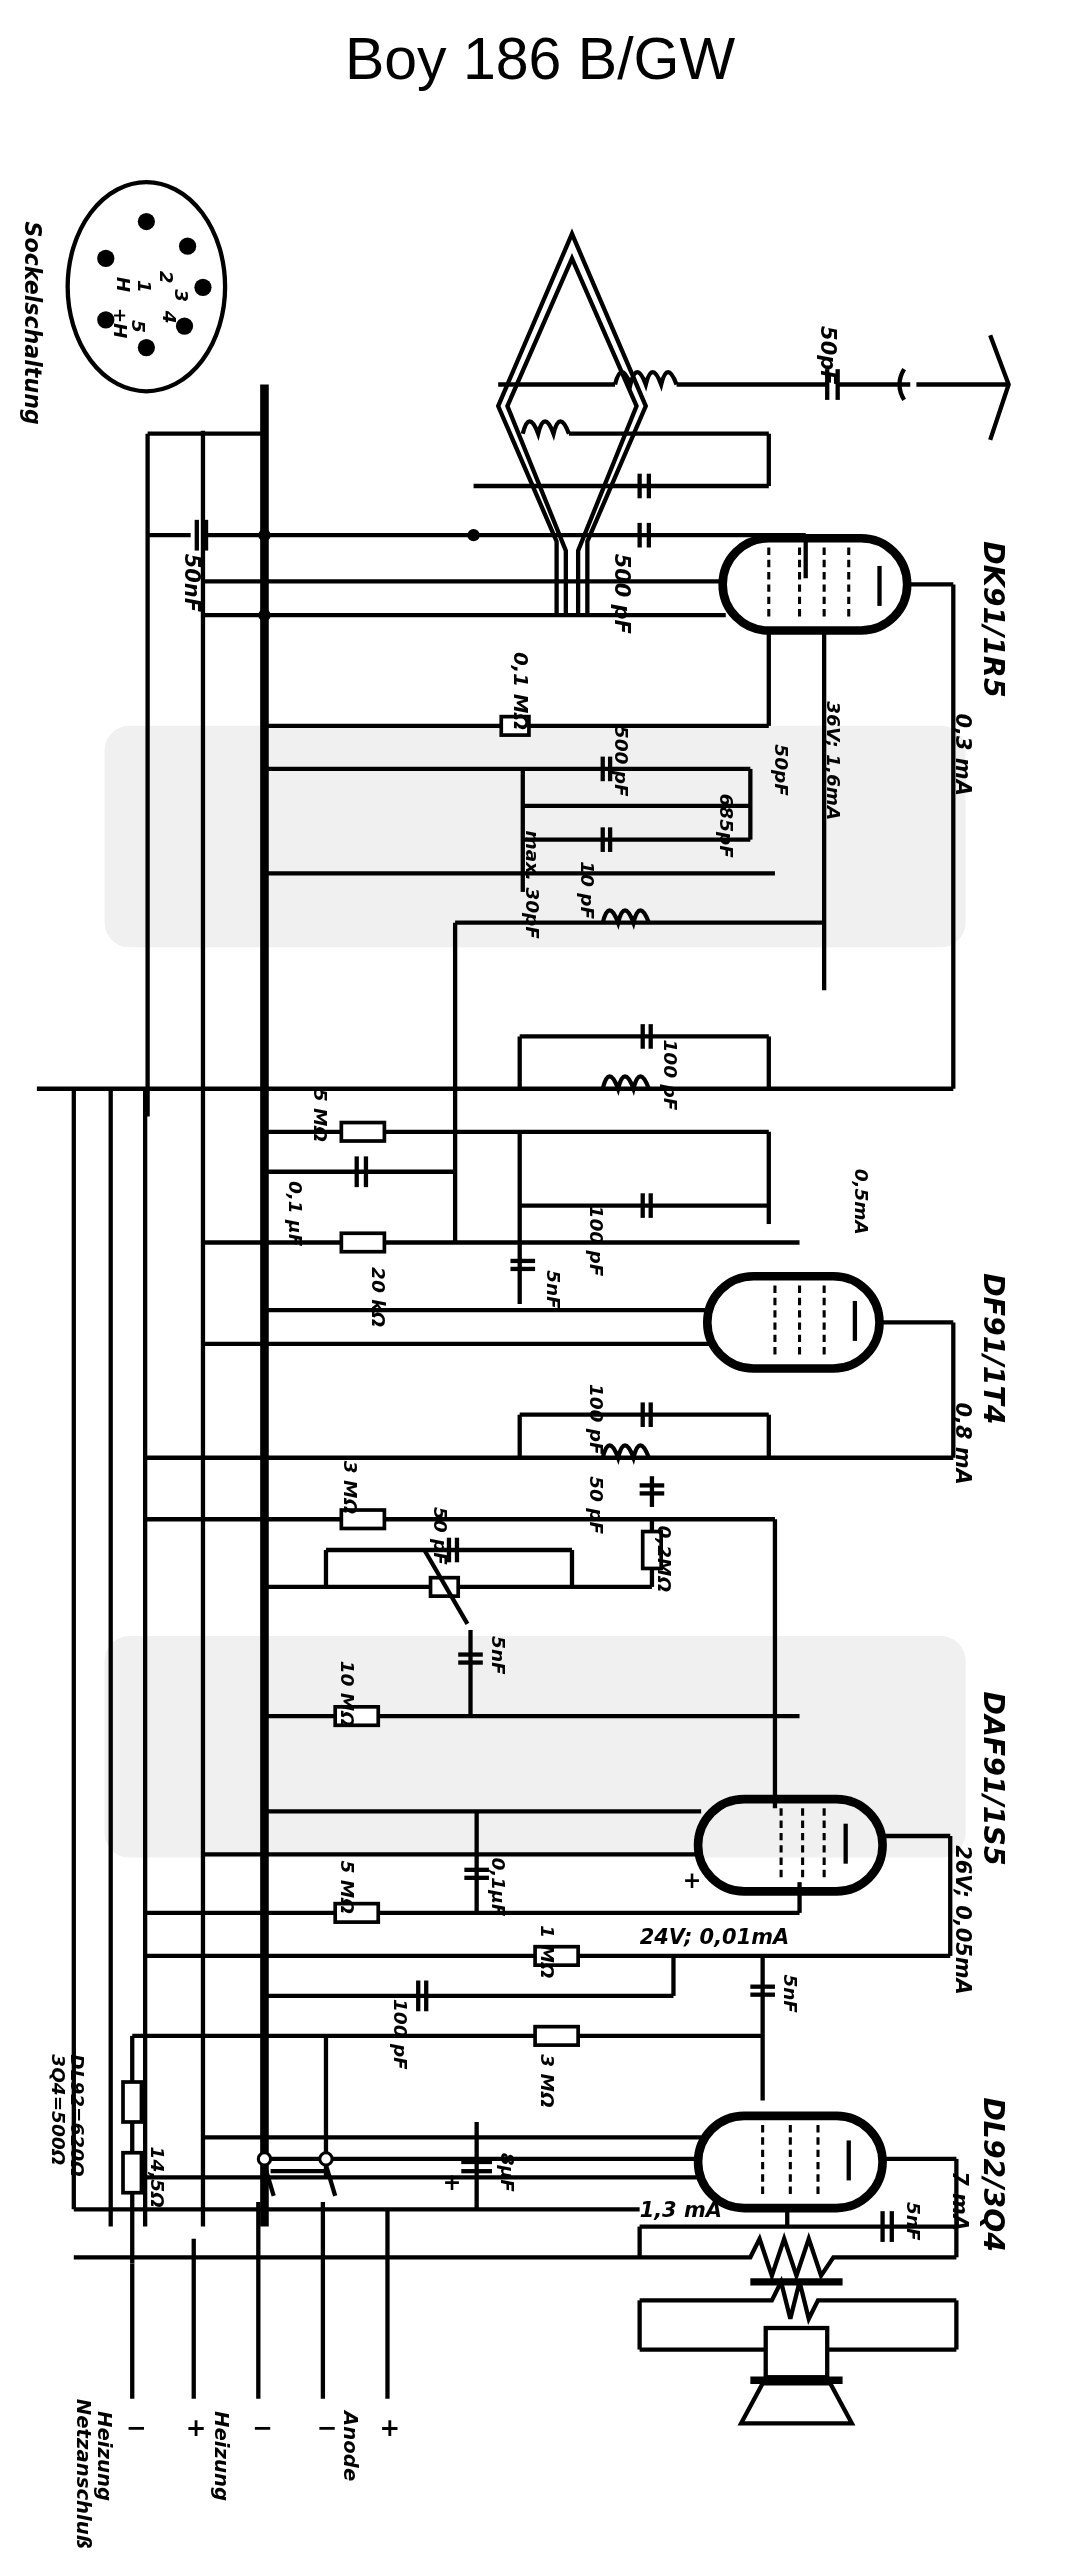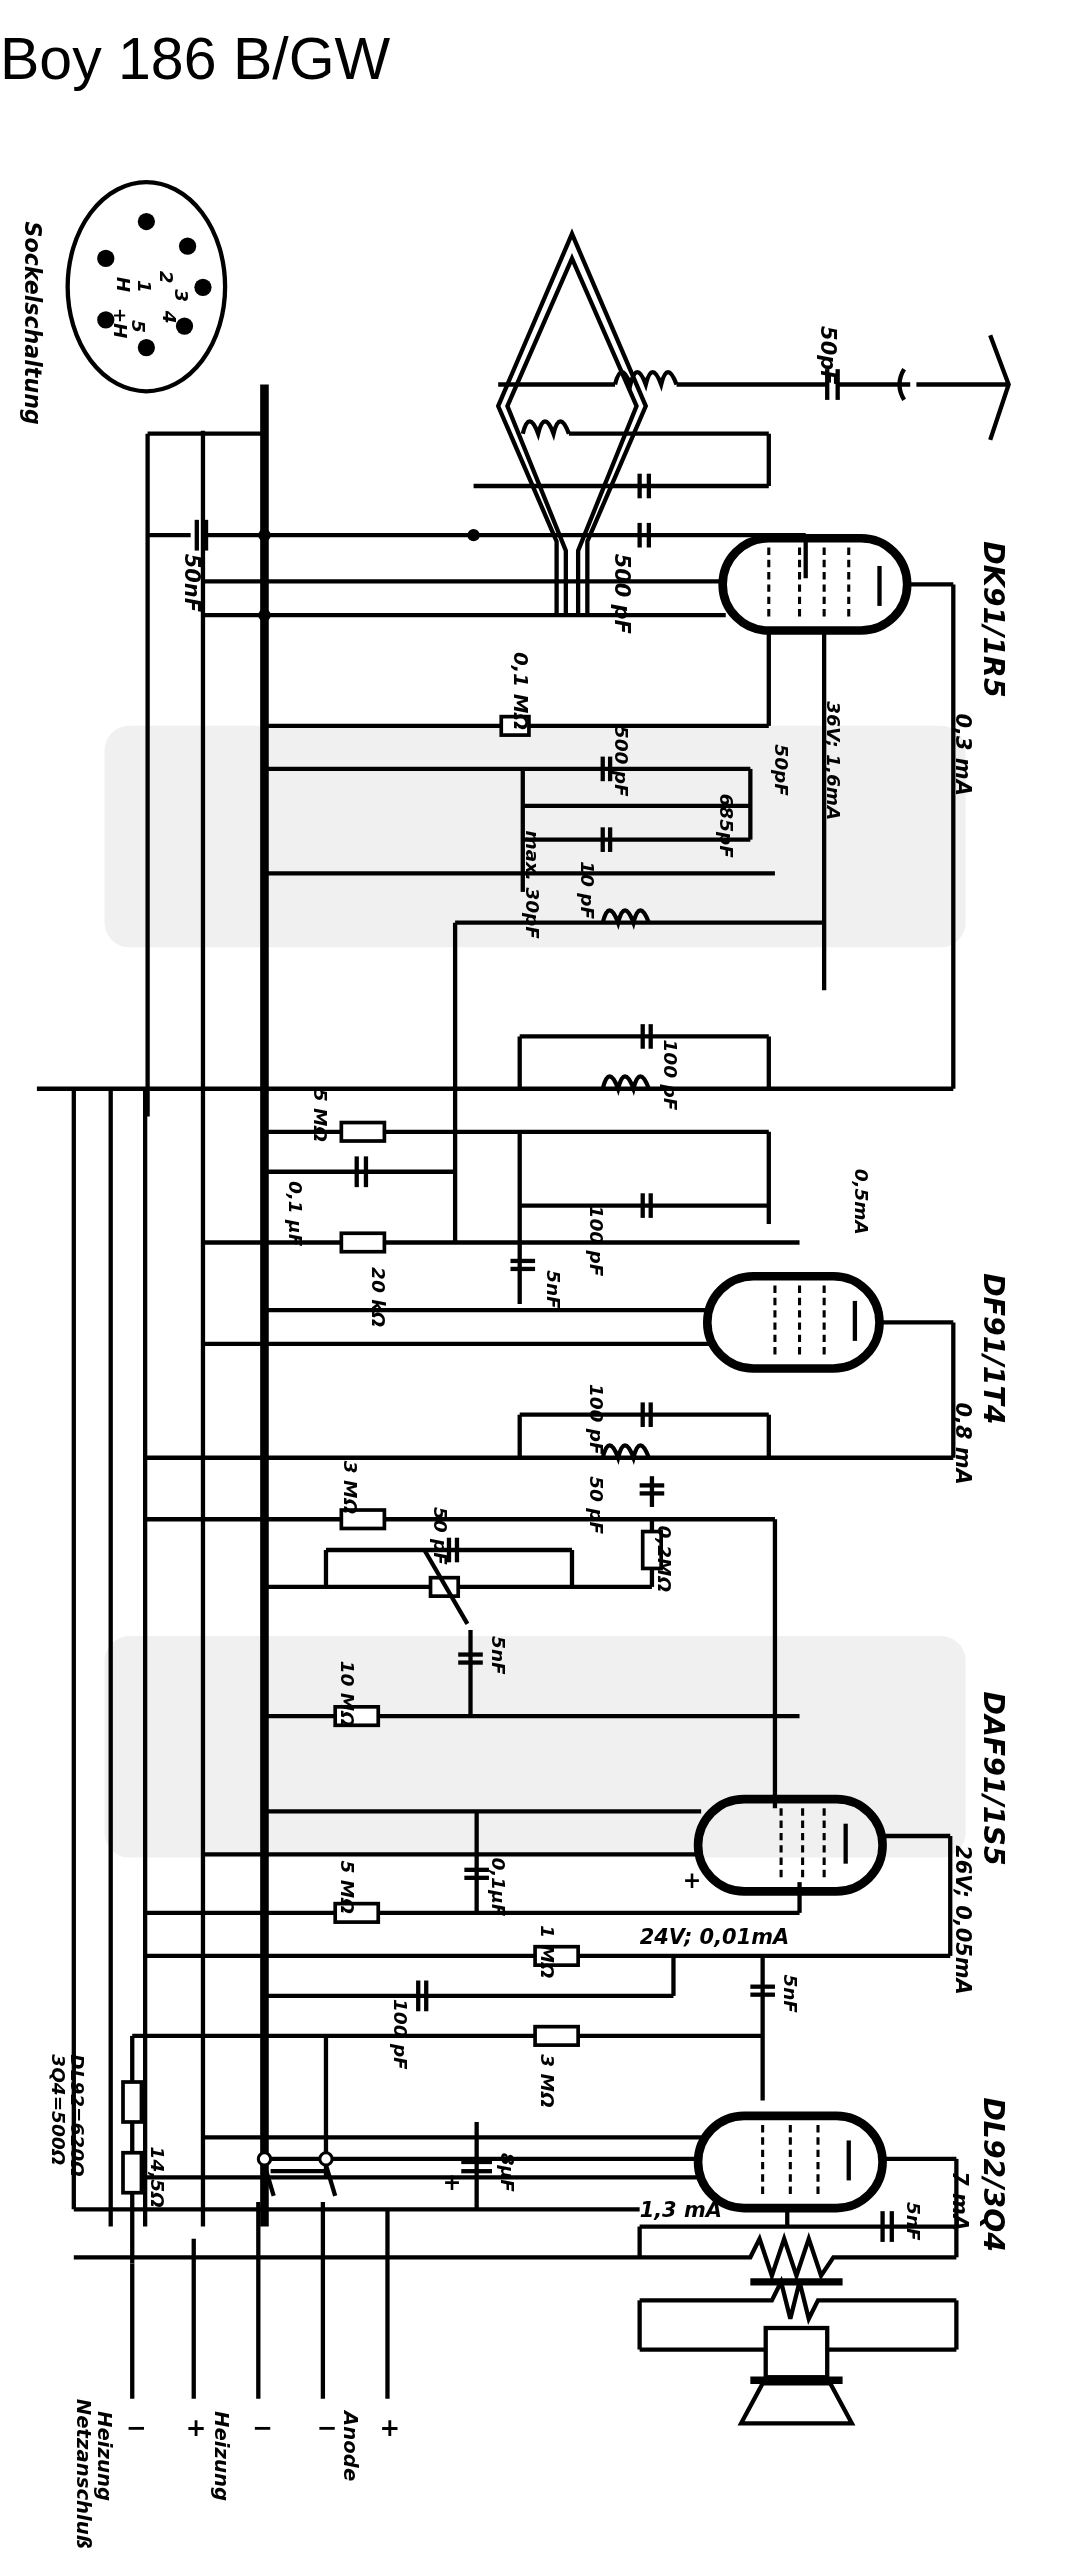--- a/index.html
+++ b/index.html
@@ -1,17 +1,17 @@
 <!DOCTYPE html>
 <html style="font-size:9.8px"><head>
 <meta charset="utf-8">
 <style>
   html,body{margin:0;padding:0;background:#ffffff;}
   body{width:1080px;height:2576px;position:relative;overflow:hidden;font-family:"Liberation Sans",sans-serif;}
-  .title{position:absolute;left:0;top:24.6px;width:1080px;font-size:59px;color:#000;font-family:"Liberation Sans",sans-serif;}
+  .title{position:absolute;left:0;top:24.6px;width:1080px;text-align:center;font-size:59px;color:#000;font-family:"Liberation Sans",sans-serif;}
   svg{position:absolute;left:0;top:0;}
   .lbl{font-family:"DejaVu Sans",sans-serif;font-weight:bold;font-style:italic;fill:#000;}
   .wm{fill:#f0f0f0;}
   .w{stroke:#000;stroke-width:7;fill:none;}
   .bus{stroke:#000;stroke-width:14;fill:none;}
   .thin{stroke:#000;stroke-width:5;fill:none;}
   .env{stroke:#000;stroke-width:14;fill:none;}
   .res{stroke:#000;stroke-width:6;fill:#fff;}
   .dot{fill:#000;}
 </style>

